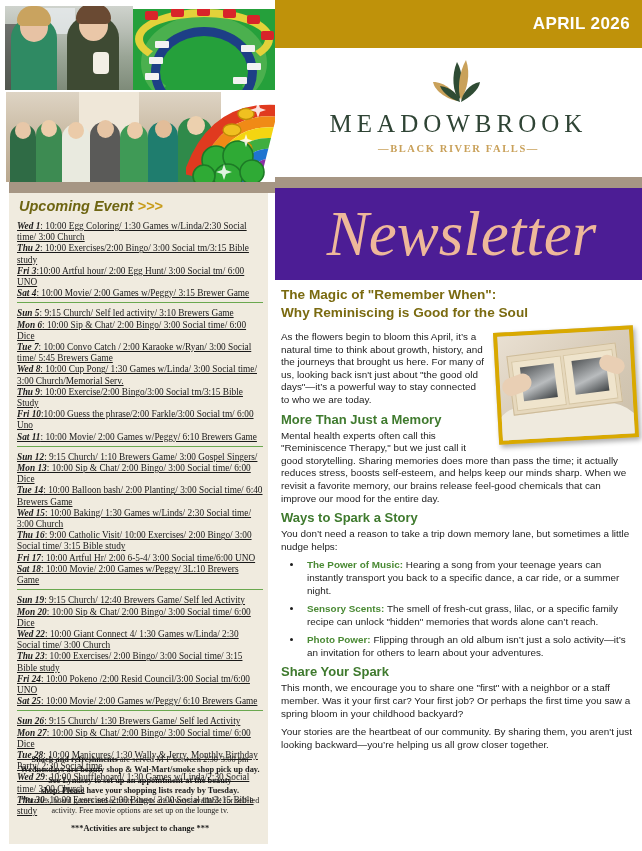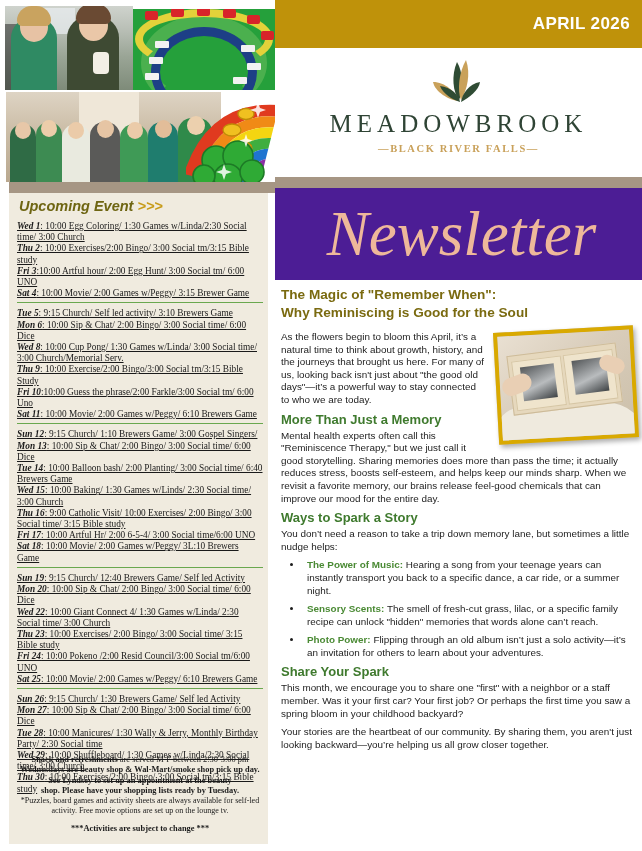--- a/index.html
+++ b/index.html
@@ -281,22 +281,23 @@
       <span class="chev">&gt;&gt;&gt;</span>
     </div>
     <div class="cal" id="calendar">
         <div class="wk rule">
           <div class="ev"><span class="d">Wed 1</span><span>: 10:00 Egg Coloring/ 1:30 Games w/Linda/2:30 Social time/ 3:00 Church</span></div>
           <div class="ev"><span class="d">Thu 2</span><span>: 10:00 Exercises/2:00 Bingo/ 3:00 Social tm/3:15 Bible study</span></div>
           <div class="ev"><span class="d">Fri 3</span><span>:10:00 Artful hour/ 2:00 Egg Hunt/ 3:00 Social tm/ 6:00 UNO</span></div>
           <div class="ev"><span class="d">Sat 4</span><span>: 10:00 Movie/ 2:00 Games w/Peggy/ 3:15 Brewer Game</span></div>
         </div>
         <div class="wk rule">
-          <div class="ev"><span class="d">Tue 5</span><span>: 9:15 Church/ Self led activity/ 3:10 Brewers Game</span></div>
+          <div class="ev"><span class="d">Sun 5</span><span>: 9:15 Church/ Self led activity/ 3:10 Brewers Game</span></div>
           <div class="ev"><span class="d">Mon 6</span><span>: 10:00 Sip &amp; Chat/ 2:00 Bingo/ 3:00 Social time/ 6:00 Dice</span></div>
+          <div class="ev"><span class="d">Tue 7</span><span>: 10:00 Convo Catch / 2:00 Karaoke w/Ryan/ 3:00 Social time/ 5:45 Brewers Game</span></div>
           <div class="ev"><span class="d">Wed 8</span><span>: 10:00 Cup Pong/ 1:30 Games w/Linda/ 3:00 Social time/ 3:00 Church/Memorial Serv.</span></div>
           <div class="ev"><span class="d">Thu 9</span><span>: 10:00 Exercise/2:00 Bingo/3:00 Social tm/3:15 Bible Study</span></div>
           <div class="ev"><span class="d">Fri 10</span><span>:10:00 Guess the phrase/2:00 Farkle/3:00 Social tm/ 6:00 Uno</span></div>
           <div class="ev"><span class="d">Sat 11</span><span>: 10:00 Movie/ 2:00 Games w/Peggy/ 6:10 Brewers Game</span></div>
         </div>
         <div class="wk rule">
           <div class="ev"><span class="d">Sun 12</span><span>:  9:15 Church/ 1:10 Brewers Game/ 3:00 Gospel Singers/</span></div>
           <div class="ev"><span class="d">Mon 13</span><span>: 10:00 Sip &amp; Chat/ 2:00 Bingo/ 3:00 Social time/ 6:00 Dice</span></div>
           <div class="ev"><span class="d">Tue 14</span><span>: 10:00 Balloon bash/ 2:00 Planting/ 3:00 Social time/ 6:40 Brewers Game</span></div>
           <div class="ev"><span class="d">Wed 15</span><span>: 10:00 Baking/ 1:30 Games w/Linds/ 2:30 Social time/ 3:00 Church</span></div>

